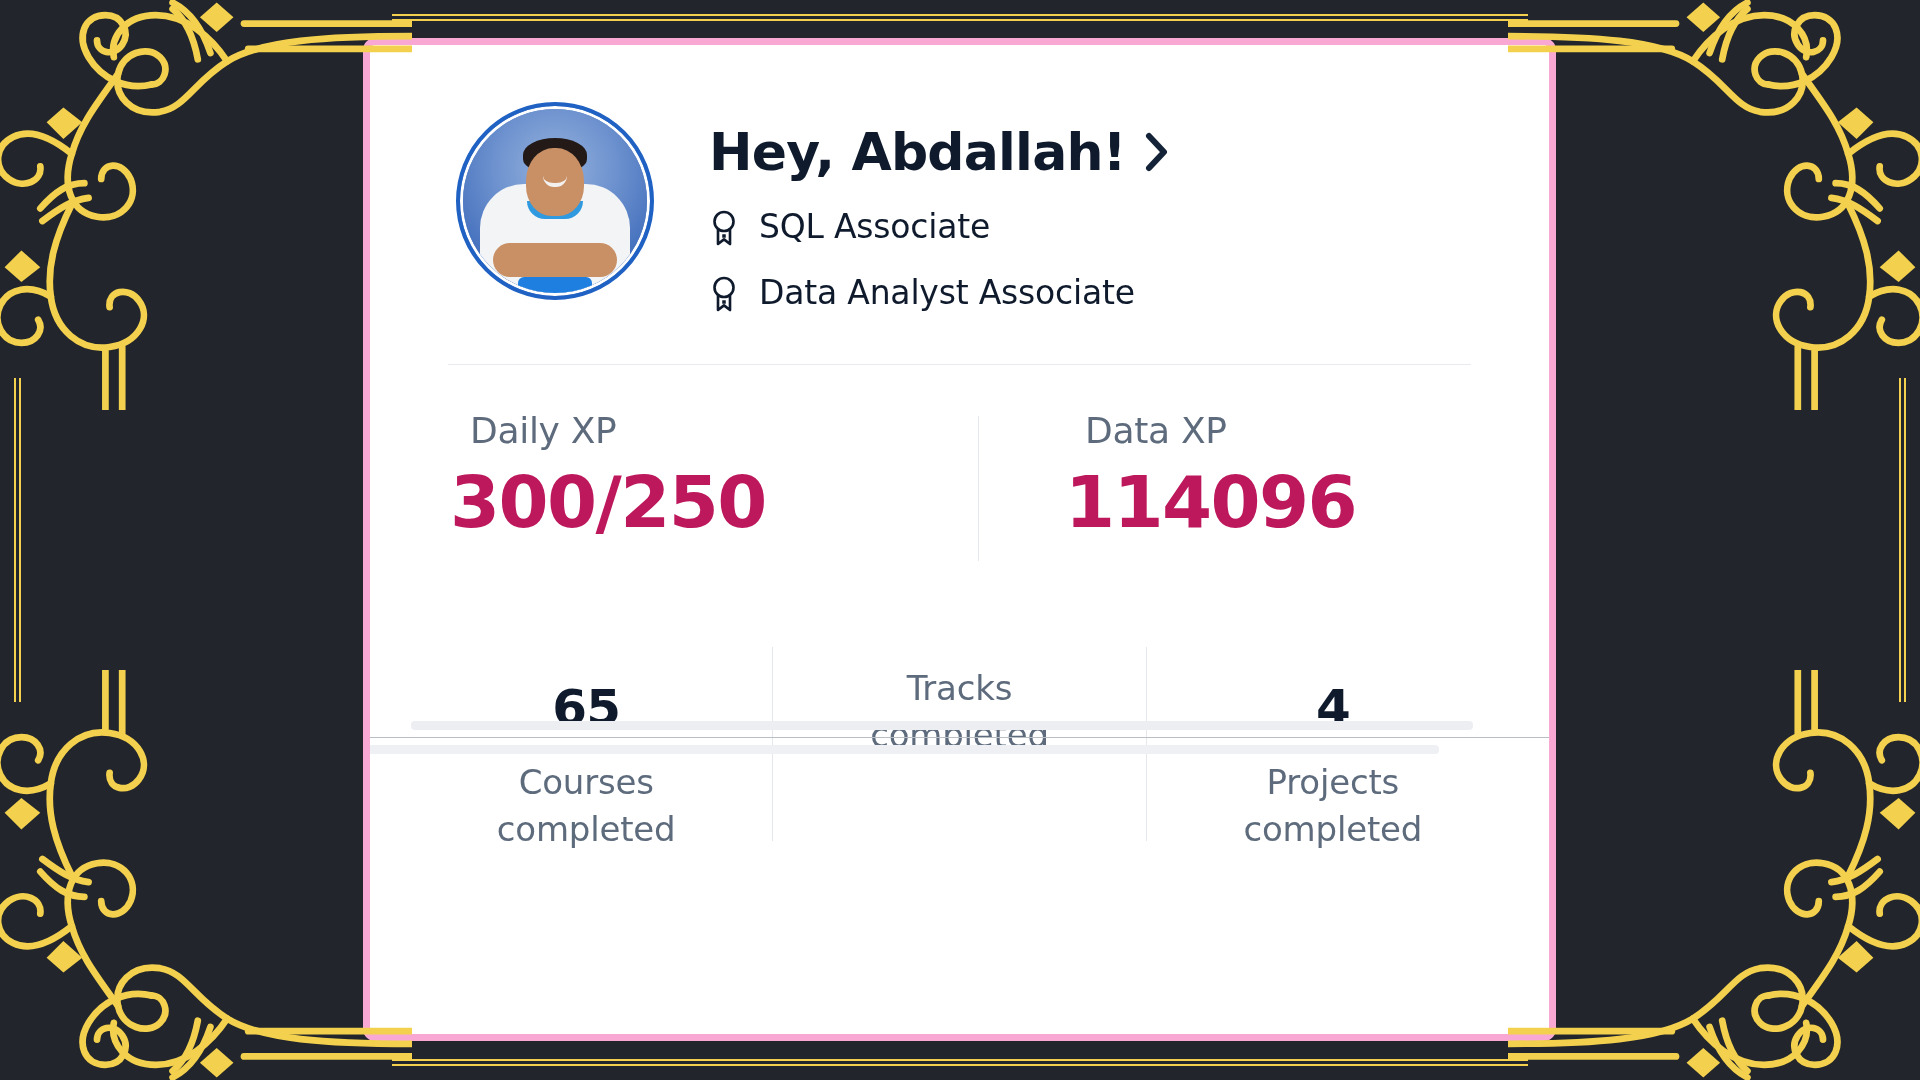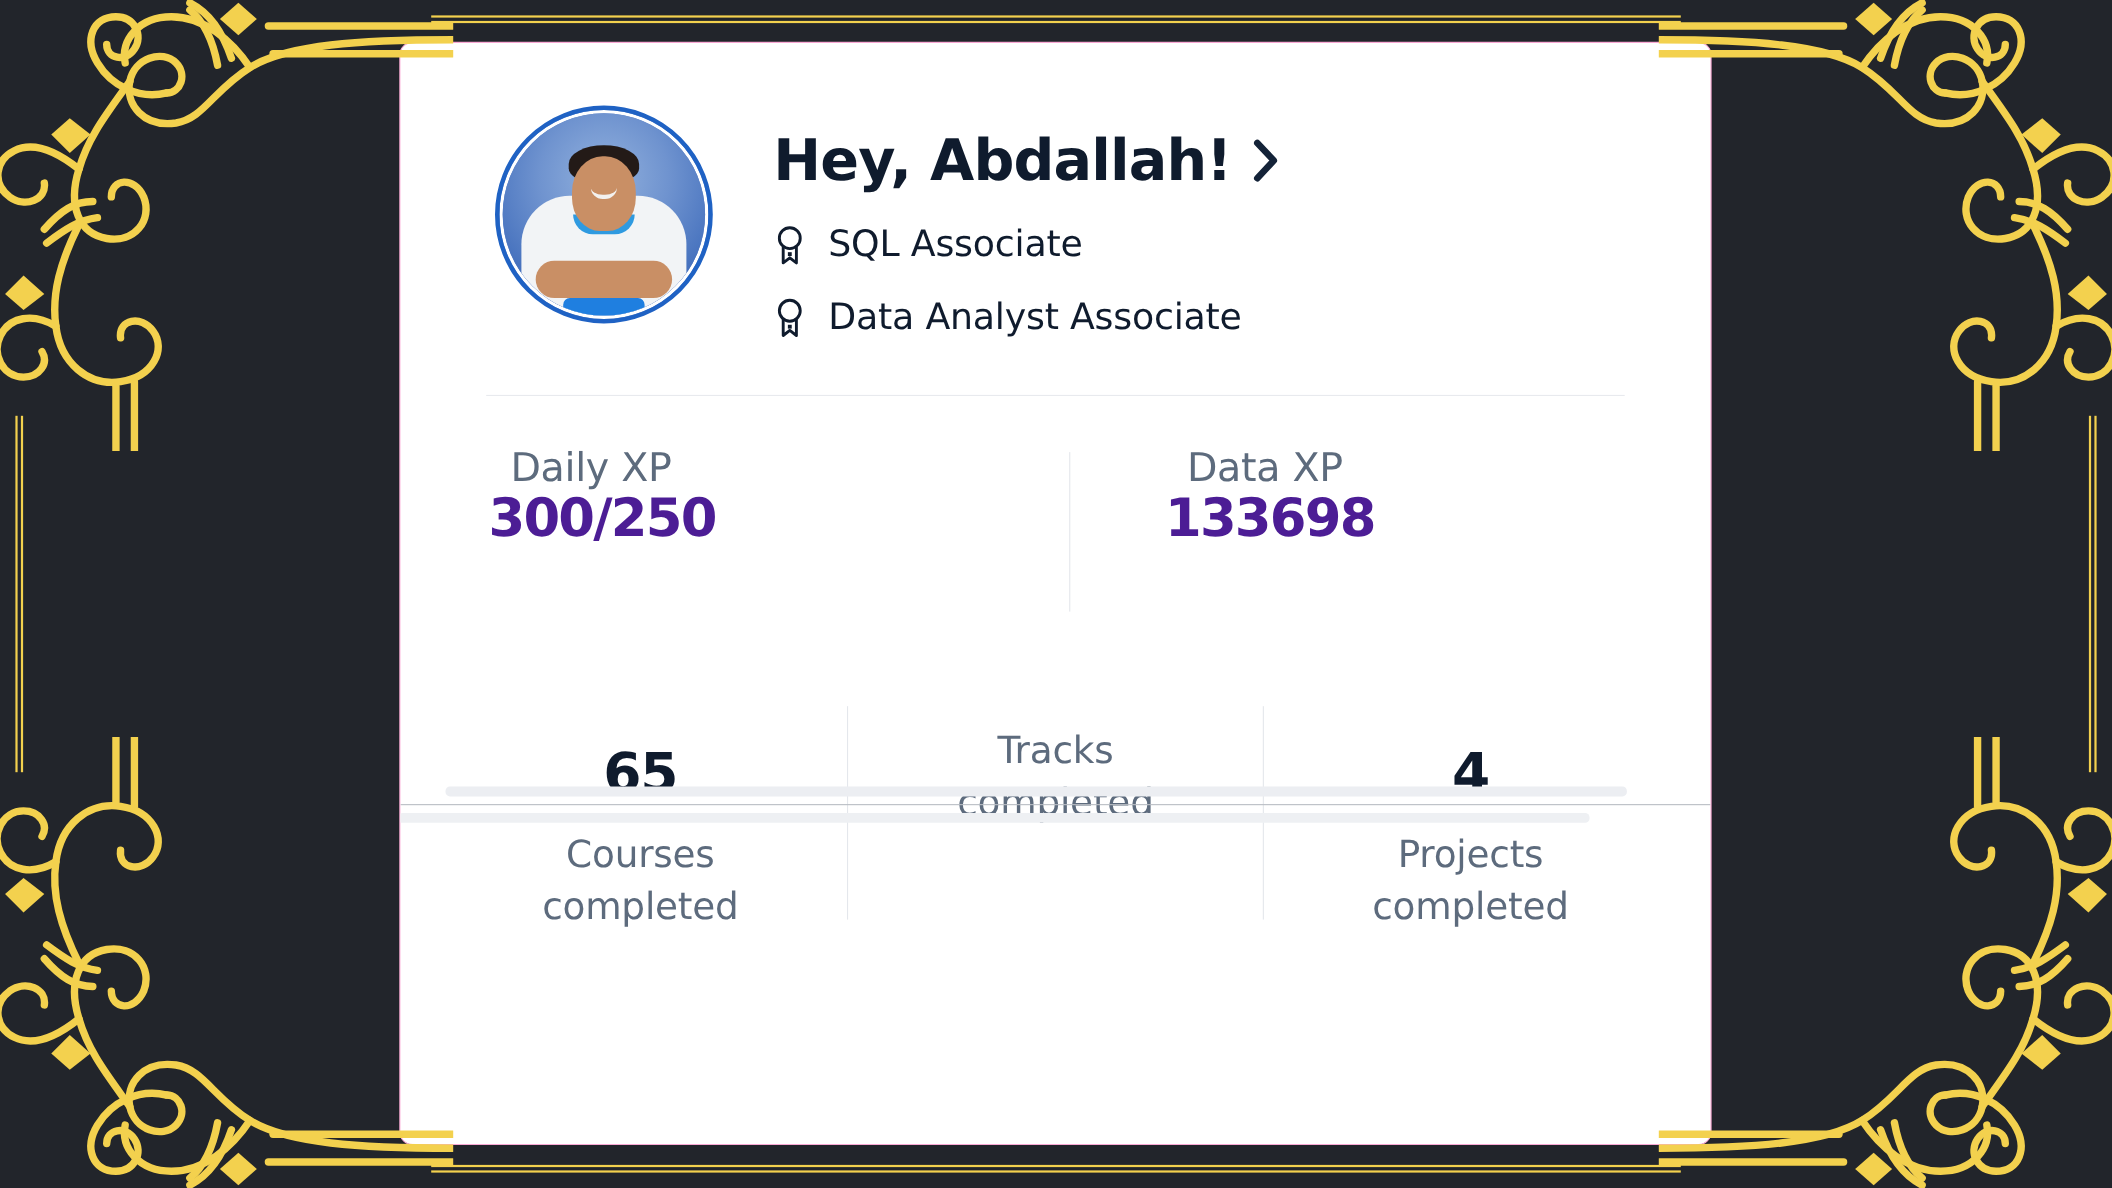--- a/index.html
+++ b/index.html
@@ -41,21 +41,21 @@
   .rule-bottom{ bottom:14px; left:392px;  right:392px; }
   .rule-left{   left:14px;   top:378px;   bottom:378px; }
   .rule-right{  right:14px;  top:378px;   bottom:378px; }
 
   
   #profile-card{
     position:absolute;
     left:363px; top:38px;
     width:1193px; height:1003px;
     background:#ffffff;
-    border:1px solid #f9a8d4;
+    border:7px solid #f9a8d4;
     border-radius:12px;
     box-shadow:0 0 0 1px rgba(0,0,0,.02);
     overflow:hidden;
     z-index:2;
   }
 
   .card-pad{ padding:0 78px; }
 
   
   .header-row{
@@ -151,22 +151,22 @@
   .xp-sep{
     width:1px; background:#e4e7ec;
     margin:6px 0 10px 0; height:145px;
   }
   .xp-label{
     font-size:36px; color:#5d6b7d; letter-spacing:-.3px;
     font-family:"DejaVu Sans", sans-serif;
     margin-left:20px;
   }
   .xp-value{
-    font-size:48px; font-weight:700; color:#4c1d95;
-    letter-spacing:-1.6px; line-height:1.05;
+    font-size:72px; font-weight:700; color:#be185d;
+    letter-spacing:-1.6px; margin-top:14px; line-height:1.05;
     font-family:"DejaVu Sans", sans-serif;
   }
 
   
   .seam{
     position:absolute; left:0; right:0; top:692px;
     height:1px; background:#b9bdc4; z-index:3;
   }
   .skel{
     position:absolute; height:9px; border-radius:4px;
@@ -361,21 +361,21 @@
     <div class="divider"></div>
 
     <div class="xp-row">
       <div class="xp-col daily">
         <div class="xp-label">Daily XP</div>
         <div class="xp-value">300/250</div>
       </div>
       <div class="xp-sep"></div>
       <div class="xp-col total">
         <div class="xp-label">Data XP</div>
-        <div class="xp-value">133698</div>
+        <div class="xp-value">114096</div>
       </div>
     </div>
 
   </div>
 
   <div class="skel skel-a"></div>
   <div class="seam"></div>
   <div class="skel skel-b"></div>
 
   <div class="stats">

